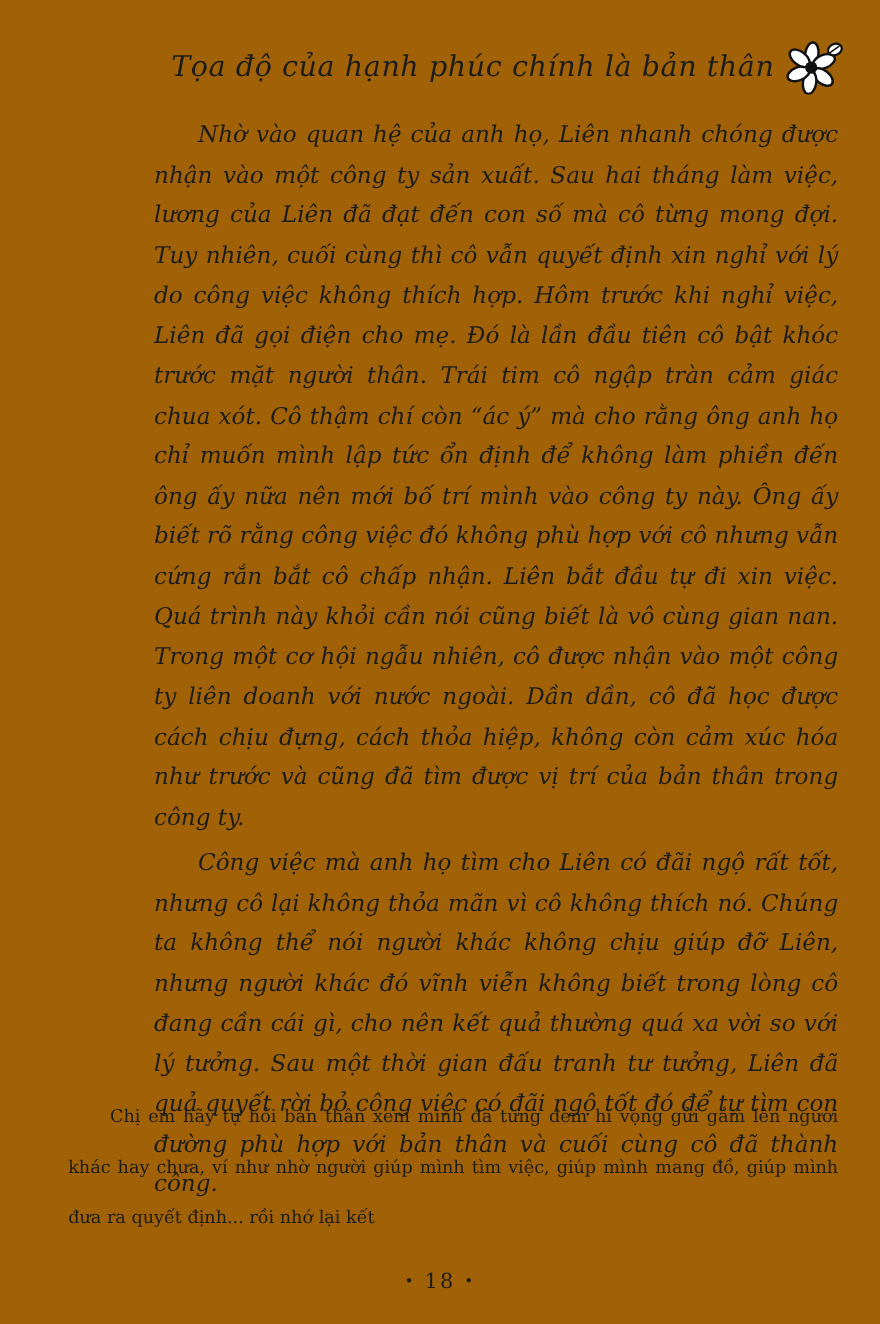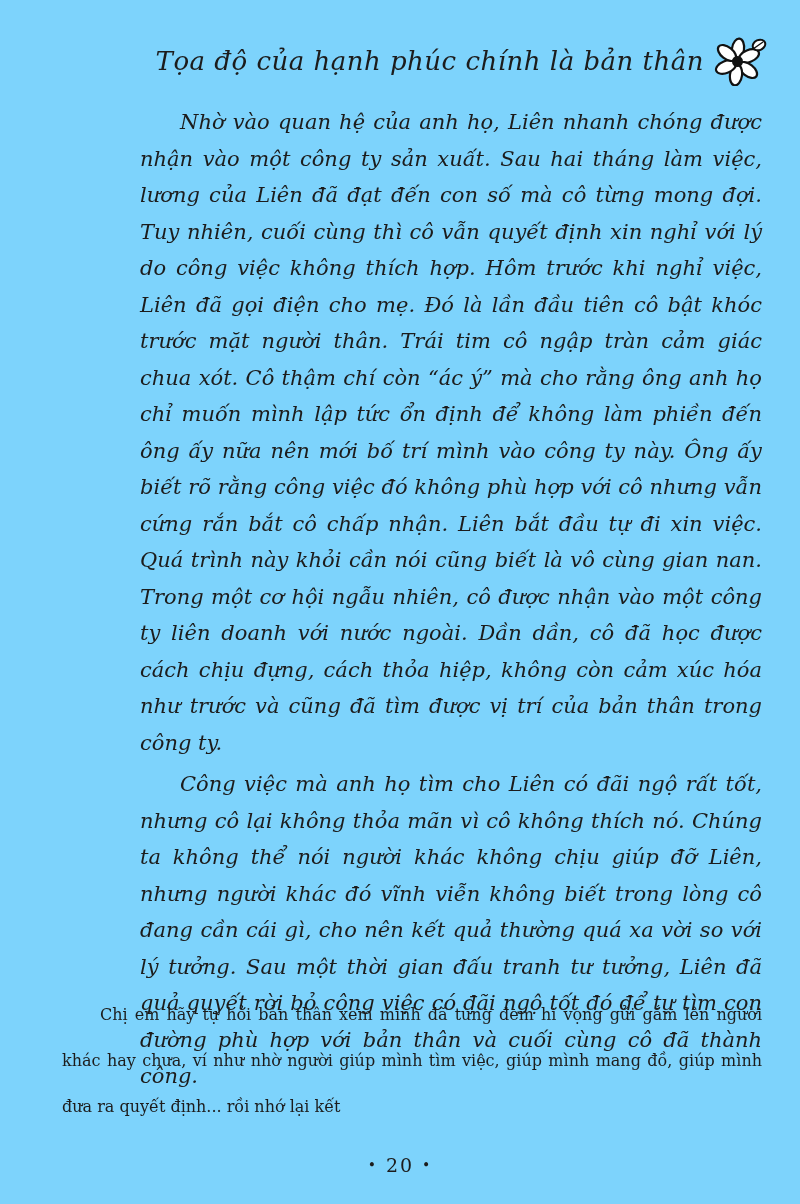--- a/index.html
+++ b/index.html
@@ -5,21 +5,21 @@
   html, body {
     margin: 0;
     padding: 0;
     background: #e8e8e8;
   }
   .page {
     position: relative;
     width: 800px;
     height: 1204px;
     margin: 0 auto;
-    background: #7dd3fc;
+    background: #a16207;
     color: #1c1c1c;
     font-family: "DejaVu Serif", "Liberation Serif", serif;
     overflow: hidden;
     box-sizing: border-box;
   }
   
   .header {
     position: absolute;
     top: 36px;
     left: 0;
@@ -119,16 +119,16 @@
   <div class="story">
     <p>Nhờ vào quan hệ của anh họ, Liên nhanh chóng được nhận vào một công ty sản xuất. Sau hai tháng làm việc, lương của Liên đã đạt đến con số mà cô từng mong đợi. Tuy nhiên, cuối cùng thì cô vẫn quyết định xin nghỉ với lý do công việc không thích hợp. Hôm trước khi nghỉ việc, Liên đã gọi điện cho mẹ. Đó là lần đầu tiên cô bật khóc trước mặt người thân. Trái tim cô ngập tràn cảm giác chua xót. Cô thậm chí còn “ác ý” mà cho rằng ông anh họ chỉ muốn mình lập tức ổn định để không làm phiền đến ông ấy nữa nên mới bố trí mình vào công ty này. Ông ấy biết rõ rằng công việc đó không phù hợp với cô nhưng vẫn cứng rắn bắt cô chấp nhận. Liên bắt đầu tự đi xin việc. Quá trình này khỏi cần nói cũng biết là vô cùng gian nan. Trong một cơ hội ngẫu nhiên, cô được nhận vào một công ty liên doanh với nước ngoài. Dần dần, cô đã học được cách chịu đựng, cách thỏa hiệp, không còn cảm xúc hóa như trước và cũng đã tìm được vị trí của bản thân trong công ty.</p>
     <p>Công việc mà anh họ tìm cho Liên có đãi ngộ rất tốt, nhưng cô lại không thỏa mãn vì cô không thích nó. Chúng ta không thể nói người khác không chịu giúp đỡ Liên, nhưng người khác đó vĩnh viễn không biết trong lòng cô đang cần cái gì, cho nên kết quả thường quá xa vời so với lý tưởng. Sau một thời gian đấu tranh tư tưởng, Liên đã quả quyết rời bỏ công việc có đãi ngộ tốt đó để tự tìm con đường phù hợp với bản thân và cuối cùng cô đã thành công.</p>
   </div>
 
   <div class="commentary">
     <p>Chị em hãy tự hỏi bản thân xem mình đã từng đem hi vọng gửi gắm lên người khác hay chưa, ví như nhờ người giúp mình tìm việc, giúp mình mang đồ, giúp mình đưa ra quyết định... rồi nhớ lại kết</p>
   </div>
 
   <div class="footer">
-    <span class="dot">•</span><span>20</span><span class="dot">•</span>
+    <span class="dot">•</span><span>18</span><span class="dot">•</span>
   </div>
 
 </div>
 
 </body></html>

